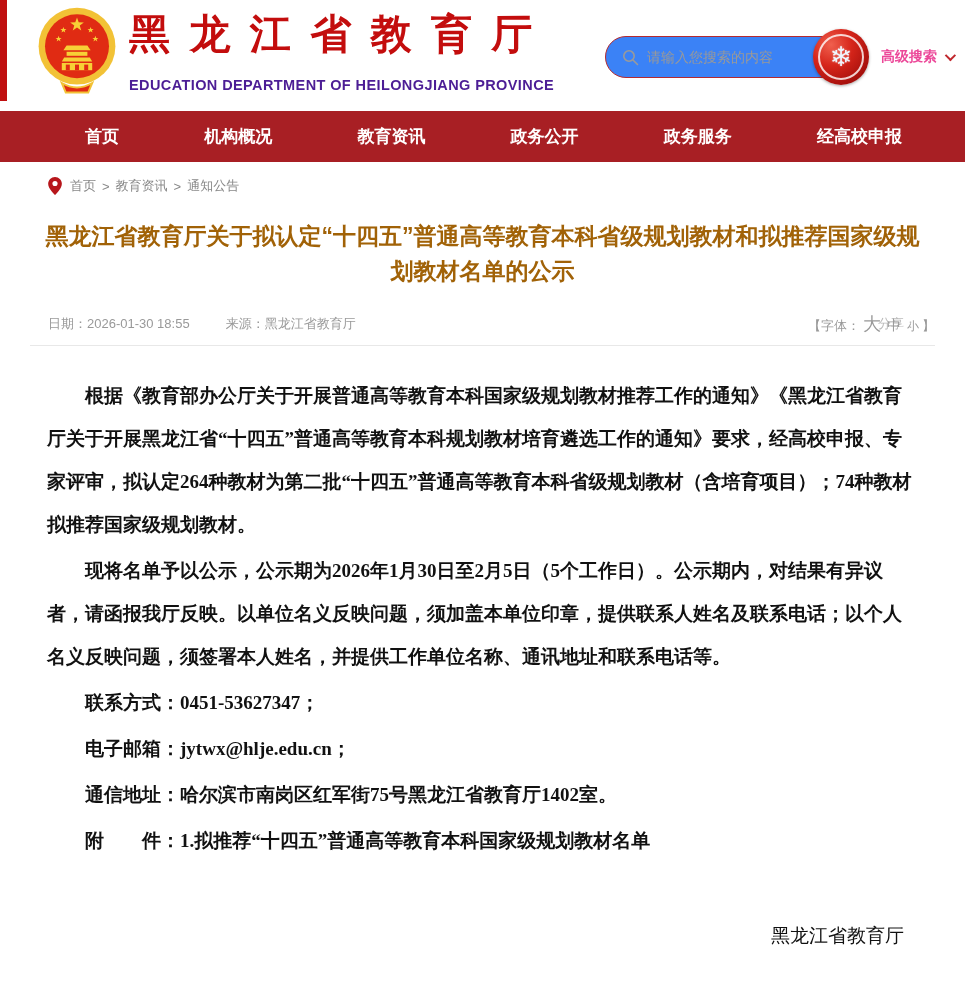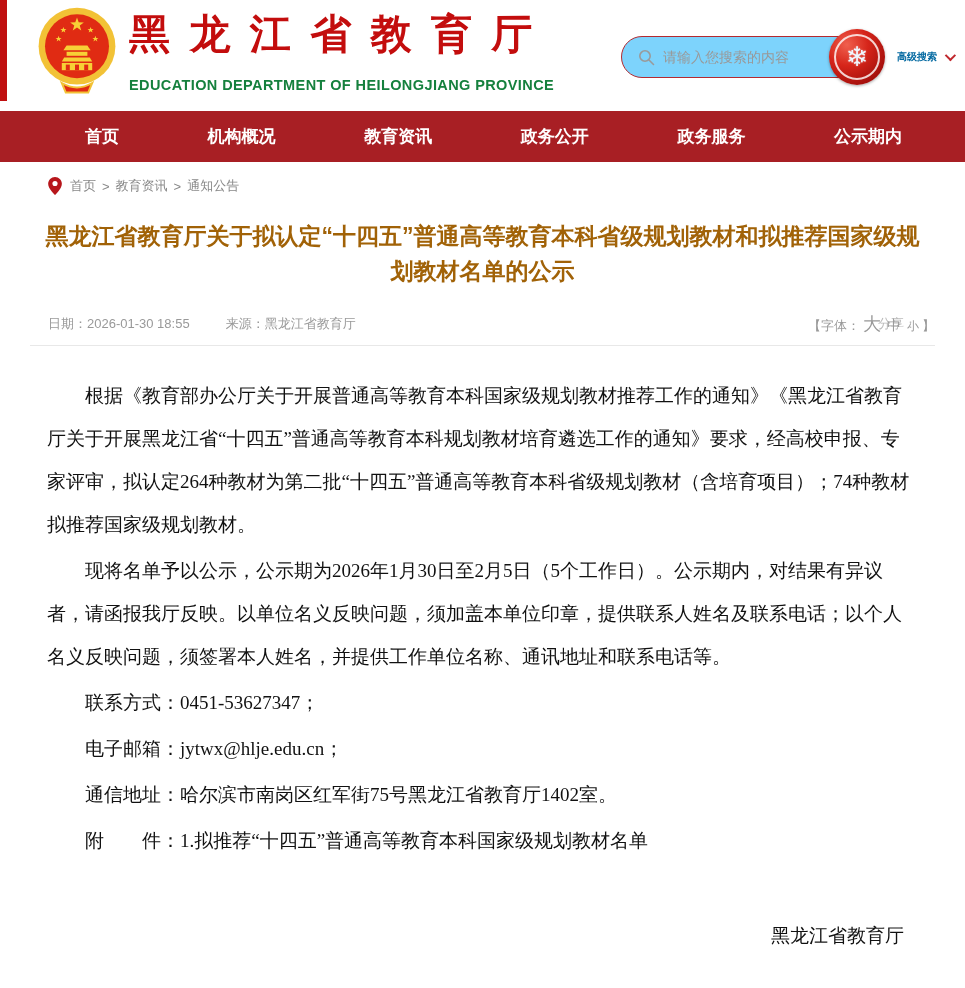--- a/index.html
+++ b/index.html
@@ -11,25 +11,25 @@
   
   .red-sliver { position:absolute; left:0; top:0; width:7px; height:101px; background:#c00f10; }
   .site-header { height:101px; display:flex; align-items:center; padding-left:37px; position:relative; }
   .logo-link { display:flex; align-items:center; text-decoration:none; cursor:pointer; }
   .emblem { width:80px; height:90px; margin-right:12px; flex:0 0 auto; }
   .site-titles { display:flex; flex-direction:column; }
   .site-title {
     color:#c30d0d; font-size:41px; font-weight:bold; letter-spacing:4px;
     line-height:50px; white-space:nowrap; font-family:"Liberation Sans",sans-serif;
   }
-  .site-subtitle { color:#15803d; font-size:14.5px; font-weight:bold; letter-spacing:0.4px; margin-top:18px; white-space:nowrap; }
+  .site-subtitle { color:#4c1d95; font-size:14.5px; font-weight:bold; letter-spacing:0.4px; margin-top:18px; white-space:nowrap; }
   .search-zone { position:absolute; right:12px; top:29px; display:flex; align-items:center; height:56px; }
   .search-pill {
     display:flex; align-items:center; width:238px; height:42px; border:1.5px solid #b42a30;
-    border-radius:21px; padding:0 14px 0 16px; background:#7dd3fc;
+    border-radius:21px; padding:0 14px 0 16px; background:#3b82f6;
   }
   .search-pill svg { flex:0 0 auto; }
   .search-input {
     border:none; outline:none; background:transparent; margin-left:8px; width:160px;
     font-size:14px; color:#333; font-family:"Liberation Sans",sans-serif;
   }
   .search-input::placeholder { color:#999; }
   .search-btn {
     width:56px; height:56px; border-radius:50%; border:none; cursor:pointer; margin-left:-30px;
     background:radial-gradient(circle at 32% 28%, #f0604e 0%, #d6251a 38%, #a30f0c 78%, #8a0908 100%);
@@ -37,21 +37,21 @@
     box-shadow:0 1px 3px rgba(0,0,0,.35); z-index:2;
   }
   .search-btn::before {
     content:""; position:absolute; inset:5px; border-radius:50%;
     border:2px solid rgba(255,255,255,.8);
   }
   .snowflake { color:#eef7ff; font-size:27px; line-height:1; text-shadow:0 0 2px rgba(255,255,255,.6); }
   .adv-search {
     display:flex; align-items:center; margin-left:12px; cursor:pointer; text-decoration:none;
   }
-  .adv-search-label { color:#0369a1; font-size:10px; font-weight:bold; }
+  .adv-search-label { color:#ec4899; font-size:14px; font-weight:bold; }
   .chevron-down {
     width:8px; height:8px; border-right:2px solid #c0272d; border-bottom:2px solid #c0272d;
     transform:rotate(45deg) translateY(-2px); margin-left:8px; display:inline-block;
   }
   
   .main-nav {
     height:51px; background:#a81f24; display:flex; align-items:center;
     justify-content:space-between; padding:0 63px 0 85px; margin-top:10px;
   }
   .nav-item {
@@ -84,21 +84,21 @@
   .font-size-ctrl { cursor:pointer; margin:0 3px; color:#999; }
   .fs-large { font-size:18px; }
   .fs-medium { font-size:14px; }
   .fs-small { font-size:12px; }
   .meta-right { margin-left:auto; color:#bbb; }
   .meta-divider { border-bottom:1px solid #e8e8e8; margin-top:8px; }
   .article-body {
     margin-top:28px; padding:0 17px; font-family:"Liberation Serif","DejaVu Serif",serif;
     font-size:19px; color:#111; line-height:43px;
   }
-  .article-body p { text-indent:2em; margin-bottom:3px; }
+  .article-body p { text-indent:2em; margin-bottom:3px;font-weight:bold; }
   .article-body p.attach-2 { text-indent:6.6em; }
   .signature { margin-top:50px; text-align:right; padding-right:14px; }
   .signature div { line-height:47px; }
 </style>
 </head>
 <body>
 
 <div class="red-sliver"></div>
 
 <header class="site-header">
@@ -143,21 +143,21 @@
     </a>
   </div>
 </header>
 
 <nav class="main-nav">
   <a class="nav-item">首页</a>
   <a class="nav-item">机构概况</a>
   <a class="nav-item">教育资讯</a>
   <a class="nav-item">政务公开</a>
   <a class="nav-item">政务服务</a>
-  <a class="nav-item">公示期内</a>
+  <a class="nav-item">经高校申报</a>
 </nav>
 
 <div class="breadcrumb">
   <svg width="14" height="18" viewBox="0 0 16 21" aria-hidden="true">
     <path d="M8 0 C3.6 0 0 3.6 0 8 c0 6 8 13 8 13 s8 -7 8 -13 C16 3.6 12.4 0 8 0 z" fill="#b7161b"></path>
     <circle cx="8" cy="7.6" r="3" fill="#fff"></circle>
   </svg>
   <a class="crumb">首页</a>
   <span class="crumb-sep">&gt;</span>
   <a class="crumb">教育资讯</a>

